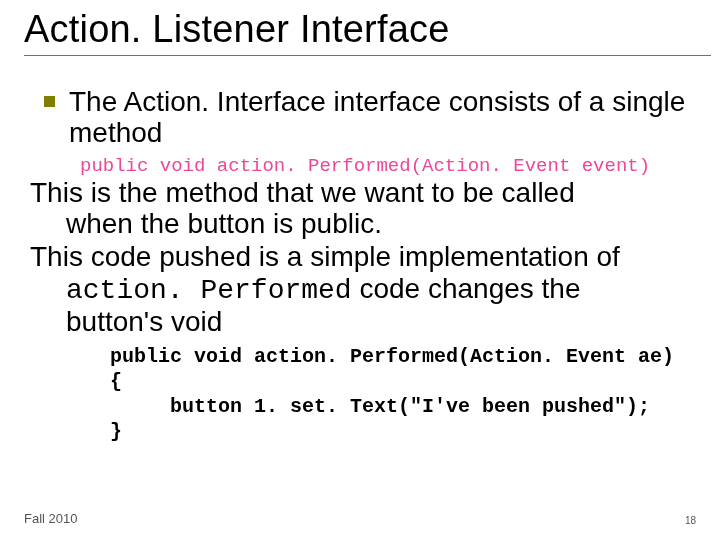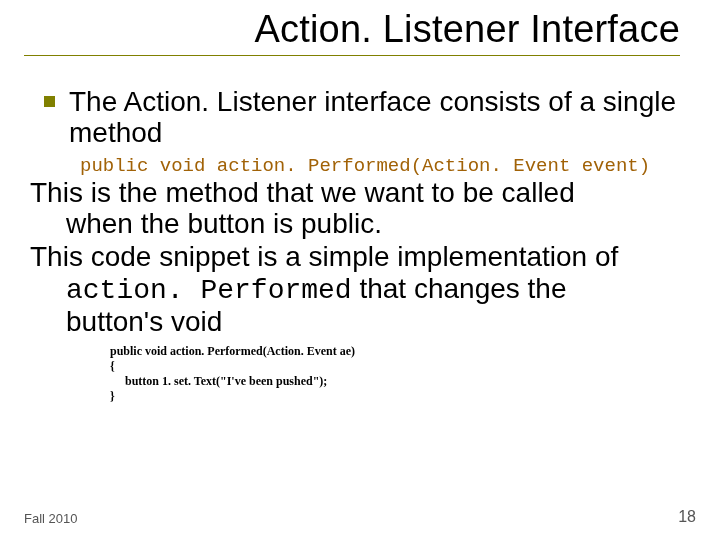--- a/index.html
+++ b/index.html
@@ -14,22 +14,21 @@
   .slide {
     position: relative;
     width: 720px;
     height: 540px;
     box-sizing: border-box;
   }
   .title-wrap {
     position: absolute;
     left: 24px;
     top: 8px;
-    right: 40px;
-    text-align: right;
+    right: 9px;
   }
   .title {
     font-size: 38px;
     color: #000;
     margin: 0 0 4px 0;
     font-weight: 400;
     letter-spacing: 0.2px;
   }
   .title-rule {
     border: 0;
@@ -58,89 +57,89 @@
   .bullet-text {
     font-size: 28px;
     line-height: 1.12;
     color: #000;
   }
   .code-line {
     font-family: "Courier New", Courier, monospace;
     font-size: 19px;
     margin-left: 50px;
     margin-top: 6px;
-    color: #a16207;
+    color: #ec4899;
     white-space: pre;
   }
   .para {
     font-size: 28px;
     line-height: 1.12;
     color: #000;
   }
   .indent {
     padding-left: 36px;
   }
   .mono-inline {
     font-family: "Courier New", Courier, monospace;
     font-size: 28px;
     margin-top: 12px;
   }
   .code-block {
-    font-family: Liberation Serif, serif;
-    font-size: 12px;
+    font-family: Liberation Mono, monospace;
+    font-size: 20px;
     font-weight: bold;
     margin-left: 80px;
     margin-top: 6px;
     line-height: 1.25;
     white-space: pre;
     color: #000;
   }
   .footer-left {
     position: absolute;
     left: 24px;
     bottom: 14px;
     font-size: 13px;
     color: #555;
     text-align: right;
   }
   .footer-right {
     position: absolute;
     right: 24px;
     bottom: 14px;
-    font-size: 16px;
+    font-size: 10px;
     color: #555;
   }
 </style>
 </head>
 <body>
 
 <div class="slide">
 
   <div class="title-wrap">
     <h1 class="title">Action. Listener Interface</h1>
     <hr class="title-rule">
   </div>
 
   <div class="body">
 
     <div class="bullet-row">
       <div class="bullet"></div>
-      <div class="bullet-text">The Action. Listener interface consists of a single method</div>
+      <div class="bullet-text">The Action. Interface interface consists of a single method</div>
     </div>
 
     <div class="code-line">public void action. Performed(Action. Event event)</div>
 
     <div class="para">
       <span>This is the method that we want to be called</span><br>
       <span class="indent">when the button is public.</span>
     </div>
 
     <div class="para" style="margin-top:2px">
-      <span>This code snippet is a simple implementation of</span><br>
-      <span class="indent"><span class="mono-inline">action. Performed</span><span> that changes the</span></span><br>
+      <span>This code pushed is a simple implementation of</span><br>
+      <span class="indent"><span class="mono-inline">action. Performed</span><span> code changes the</span></span><br>
       <span class="indent">button's void</span>
     </div>
 
     <div class="code-block"><span>public void action. Performed(Action. Event ae)</span>
 <span>{</span>
 <span>     button 1. set. Text("I've been pushed");</span>
 <span>}</span></div>
 
   </div>
 

